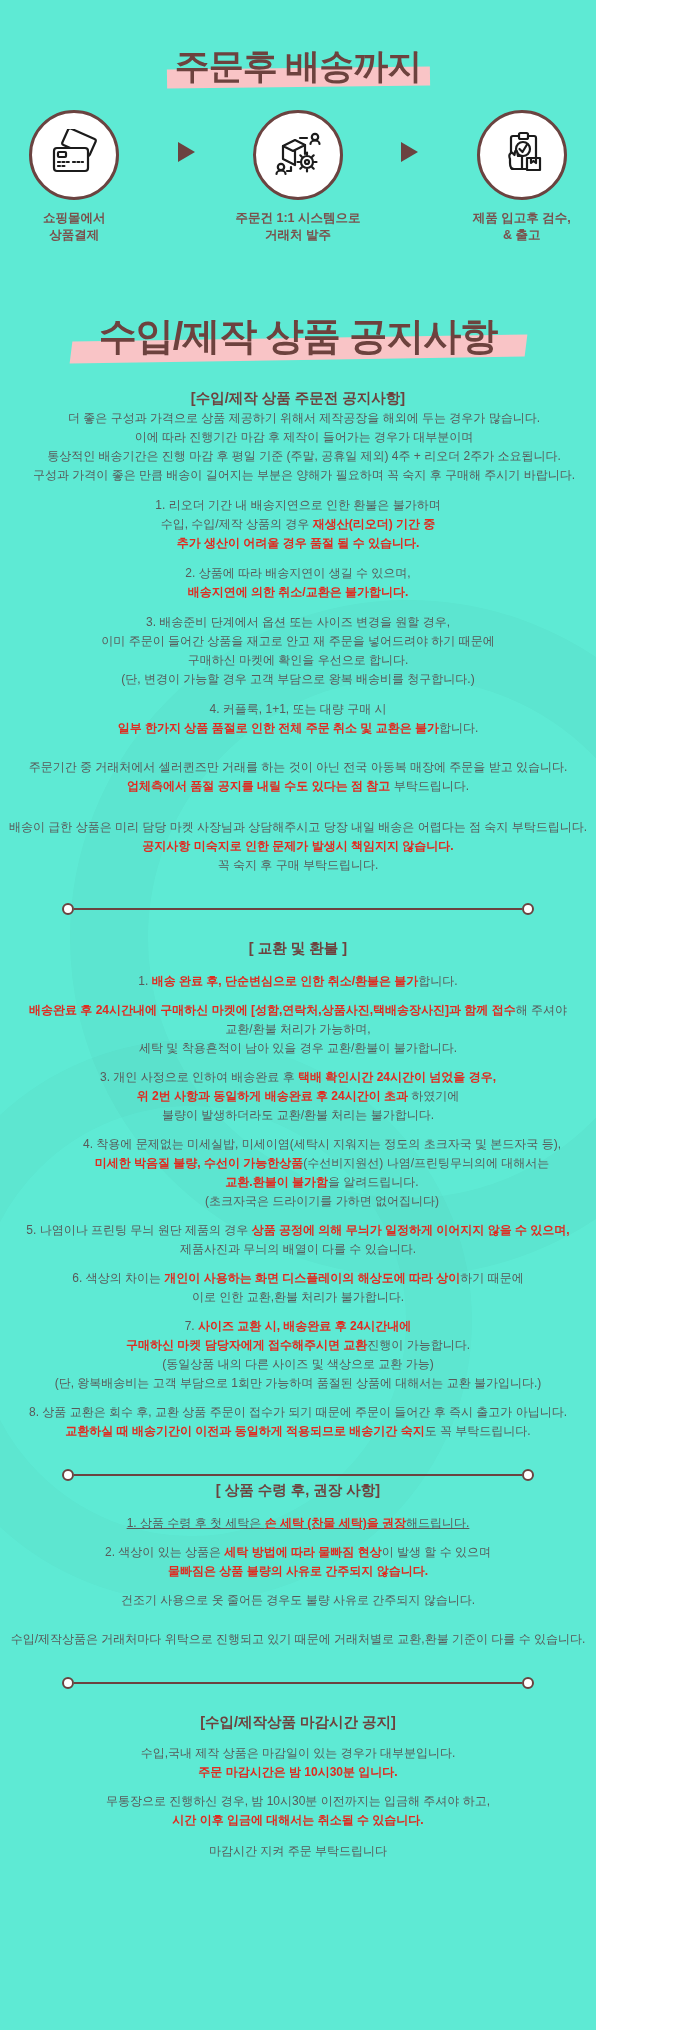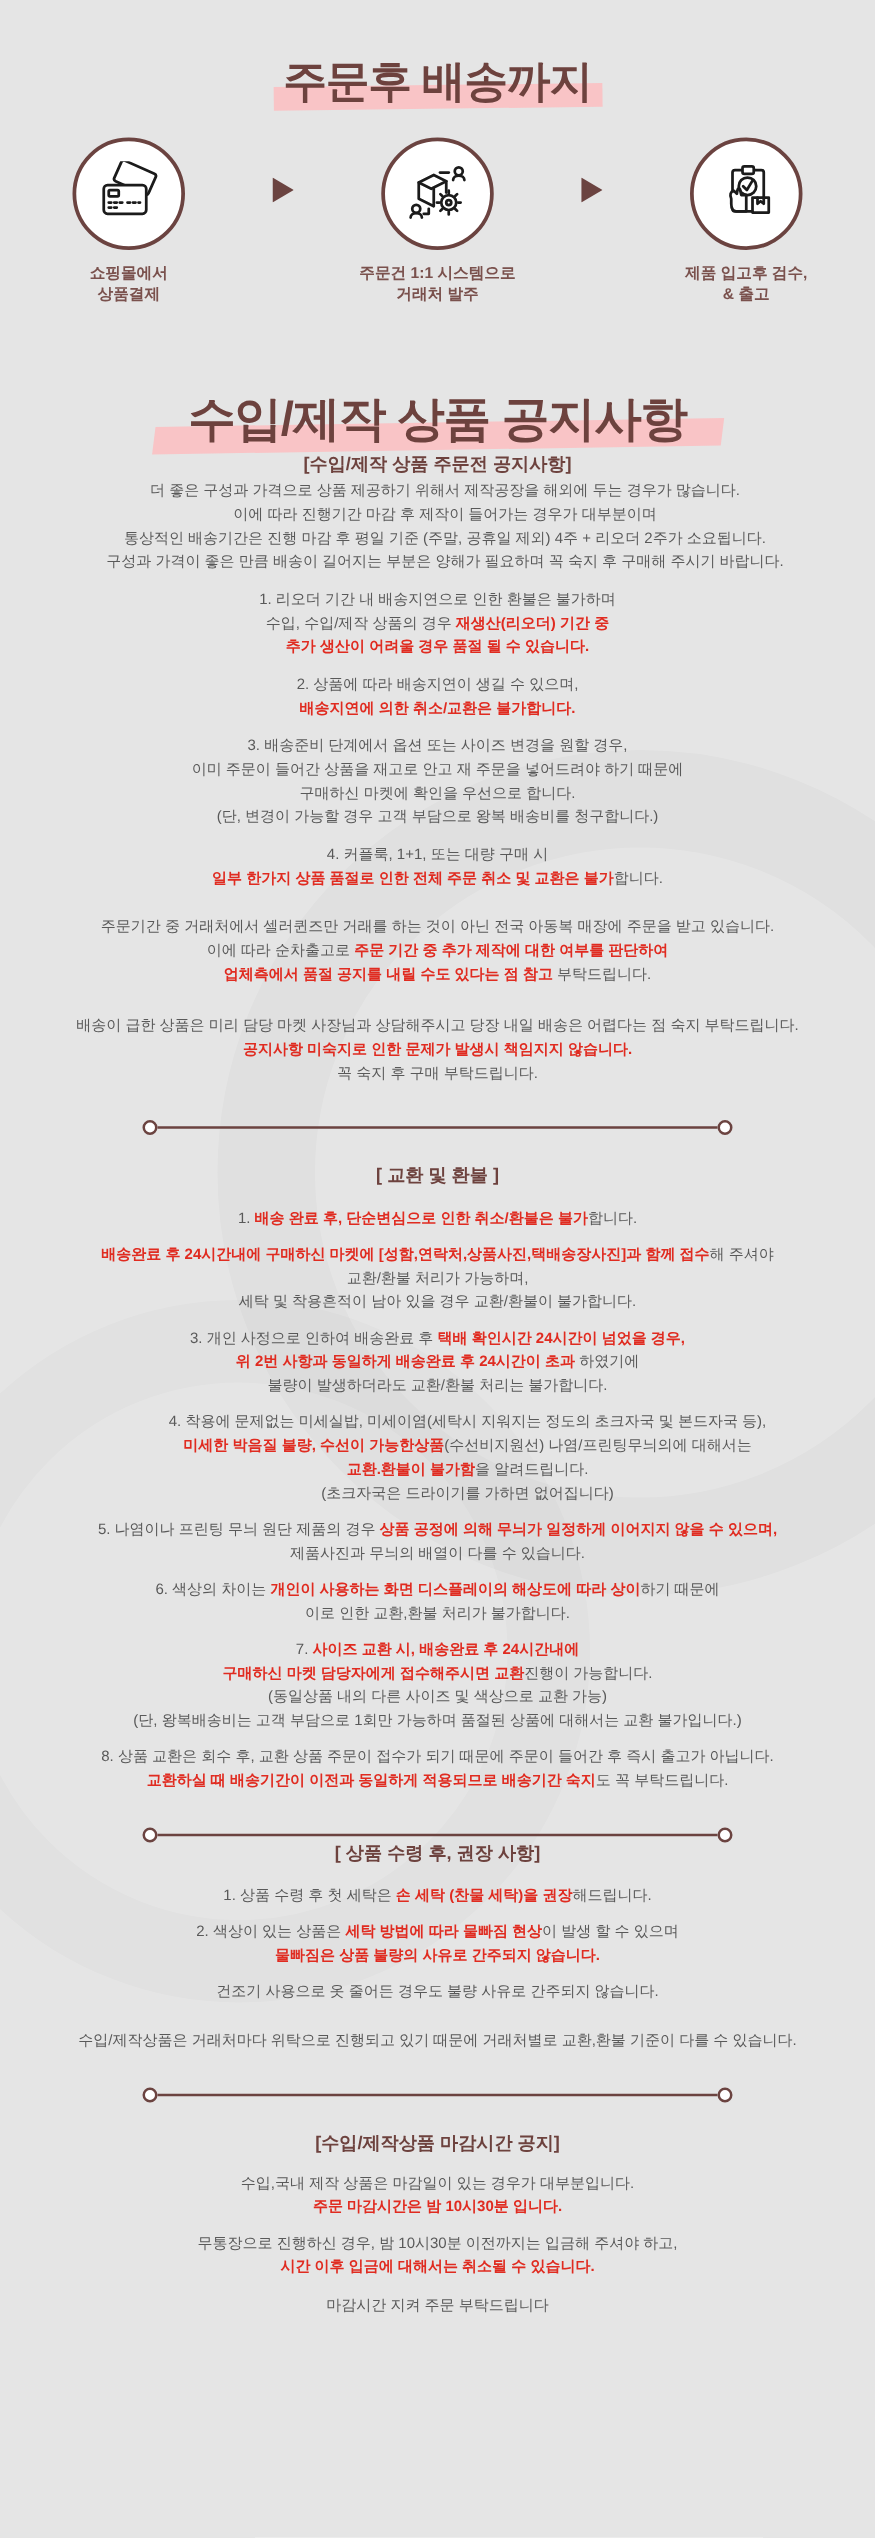--- a/index.html
+++ b/index.html
@@ -1,20 +1,20 @@
 <!DOCTYPE html>
 <html><head>
 <meta charset="utf-8">
 <style>
   html,body{margin:0;padding:0;}
   body{
     width:700px; margin:0 auto; background:#ffffff;
     font-family:"Liberation Sans","DejaVu Sans",sans-serif;
   }
-  .page{position:relative; width:700px; height:2030px; overflow:hidden; background:#e5e5e5;}
+  .page{position:relative; width:596px; height:2030px; overflow:hidden; background:#5eead4;}
   
   .wm{position:absolute; border-radius:50%; pointer-events:none;}
   .wm1{width:520px;height:520px;border:78px solid rgba(60,40,40,0.022); right:-150px; top:600px;}
   .wm2{width:430px;height:430px;border:66px solid rgba(60,40,40,0.02); left:-90px; top:1040px;}
 
   .content{position:relative; padding-top:44px; text-align:center;}
 
   
   .title-wrap{position:relative; display:inline-block;}
   .hl-bar{position:absolute; background:#f9c4c6; z-index:0;}
@@ -137,21 +137,21 @@
       </div>
 
     <div>
       <div class="title-wrap t2">
         <span class="hl-bar hl-bar2"></span>
         <span class="title-text">수입/제작 상품 공지사항</span>
       </div>
     </div>
 
     <div class="notice-body">
-        <div class="sec-head" style="">[수입/제작 상품 주문전 공지사항]</div>
+        <div class="sec-head" style="margin-top: 26px;">[수입/제작 상품 주문전 공지사항]</div>
         <div class="para" style="margin-top: 1px; padding-left: 12px;">
           <div class="line"><span class="seg">더 좋은 구성과 가격으로 상품 제공하기 위해서 제작공장을 해외에 두는 경우가 많습니다.</span></div>
           <div class="line"><span class="seg">이에 따라 진행기간 마감 후 제작이 들어가는 경우가 대부분이며</span></div>
           <div class="line"><span class="seg">통상적인 배송기간은 진행 마감 후 평일 기준 (주말, 공휴일 제외) 4주 + 리오더 2주가 소요됩니다.</span></div>
           <div class="line"><span class="seg">구성과 가격이 좋은 만큼 배송이 길어지는 부분은 양해가 필요하며 꼭 숙지 후 구매해 주시기 바랍니다.</span></div>
         </div>
         <div class="para" style="margin-top: 11px;">
           <div class="line"><span class="seg">1. 리오더 기간 내 배송지연으로 인한 환불은 불가하며</span></div>
           <div class="line"><span class="seg">수입, 수입/제작 상품의 경우 </span><span class="seg red">재생산(리오더) 기간 중</span></div>
           <div class="line"><span class="seg red">추가 생산이 어려울 경우 품절 될 수 있습니다.</span></div>
@@ -165,21 +165,20 @@
           <div class="line"><span class="seg">이미 주문이 들어간 상품을 재고로 안고 재 주문을 넣어드려야 하기 때문에</span></div>
           <div class="line"><span class="seg">구매하신 마켓에 확인을 우선으로 합니다.</span></div>
           <div class="line"><span class="seg">(단, 변경이 가능할 경우 고객 부담으로 왕복 배송비를 청구합니다.)</span></div>
         </div>
         <div class="para" style="margin-top: 11px;">
           <div class="line"><span class="seg">4. 커플룩, 1+1, 또는 대량 구매 시</span></div>
           <div class="line"><span class="seg red">일부 한가지 상품 품절로 인한 전체 주문 취소 및 교환은 불가</span><span class="seg">합니다.</span></div>
         </div>
         <div class="para" style="margin-top: 20px;">
           <div class="line"><span class="seg">주문기간 중 거래처에서 셀러퀸즈만 거래를 하는 것이 아닌 전국 아동복 매장에 주문을 받고 있습니다.</span></div>
-          <div class="line"><span class="seg">이에 따라 순차출고로 </span><span class="seg red">주문 기간 중 추가 제작에 대한 여부를 판단하여</span></div>
           <div class="line"><span class="seg red">업체측에서 품절 공지를 내릴 수도 있다는 점 참고 </span><span class="seg">부탁드립니다.</span></div>
         </div>
         <div class="para" style="margin-top: 22px;">
           <div class="line"><span class="seg">배송이 급한 상품은 미리 담당 마켓 사장님과 상담해주시고 당장 내일 배송은 어렵다는 점 숙지 부탁드립니다.</span></div>
           <div class="line"><span class="seg red">공지사항 미숙지로 인한 문제가 발생시 책임지지 않습니다.</span></div>
           <div class="line"><span class="seg">꼭 숙지 후 구매 부탁드립니다.</span></div>
         </div>
         <div class="divider" style="margin-top: 28px;">
           <span class="ring"></span>
           <span class="rule"></span>
@@ -222,21 +221,21 @@
         <div class="para" style="margin-top: 10px;">
           <div class="line"><span class="seg">8. 상품 교환은 회수 후, 교환 상품 주문이 접수가 되기 때문에 주문이 들어간 후 즉시 출고가 아닙니다.</span></div>
           <div class="line"><span class="seg red">교환하실 때 배송기간이 이전과 동일하게 적용되므로 배송기간 숙지</span><span class="seg">도 꼭 부탁드립니다.</span></div>
         </div>
         <div class="divider" style="margin-top: 28px;">
           <span class="ring"></span>
           <span class="rule"></span>
           <span class="ring"></span>
         </div>
         <div class="sec-head" style="">[ 상품 수령 후, 권장 사항]</div>
-        <div class="para" style="margin-top: 14px;">
+        <div class="para" style="margin-top: 14px; text-decoration: underline;">
           <div class="line"><span class="seg">1. 상품 수령 후 첫 세탁은 </span><span class="seg red">손 세탁 (찬물 세탁)을 권장</span><span class="seg">해드립니다.</span></div>
         </div>
         <div class="para" style="margin-top: 10px;">
           <div class="line"><span class="seg">2. 색상이 있는 상품은 </span><span class="seg red">세탁 방법에 따라 물빠짐 현상</span><span class="seg">이 발생 할 수 있으며</span></div>
           <div class="line"><span class="seg red">물빠짐은 상품 불량의 사유로 간주되지 않습니다.</span></div>
         </div>
         <div class="para" style="margin-top: 10px;">
           <div class="line"><span class="seg">건조기 사용으로 옷 줄어든 경우도 불량 사유로 간주되지 않습니다.</span></div>
         </div>
         <div class="para" style="margin-top: 20px;">

